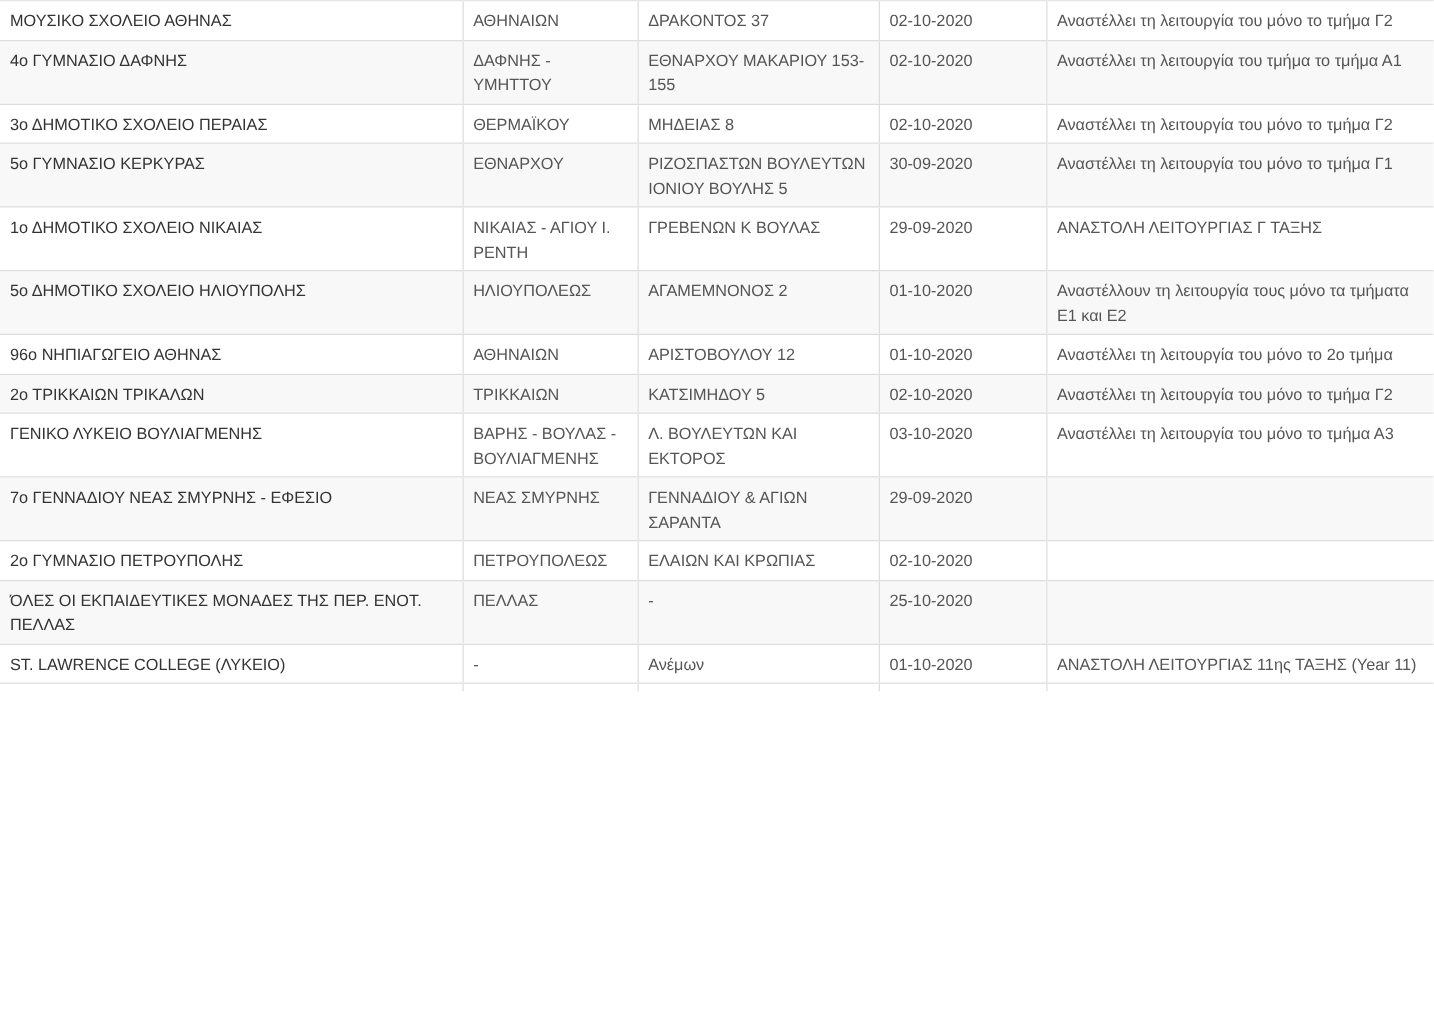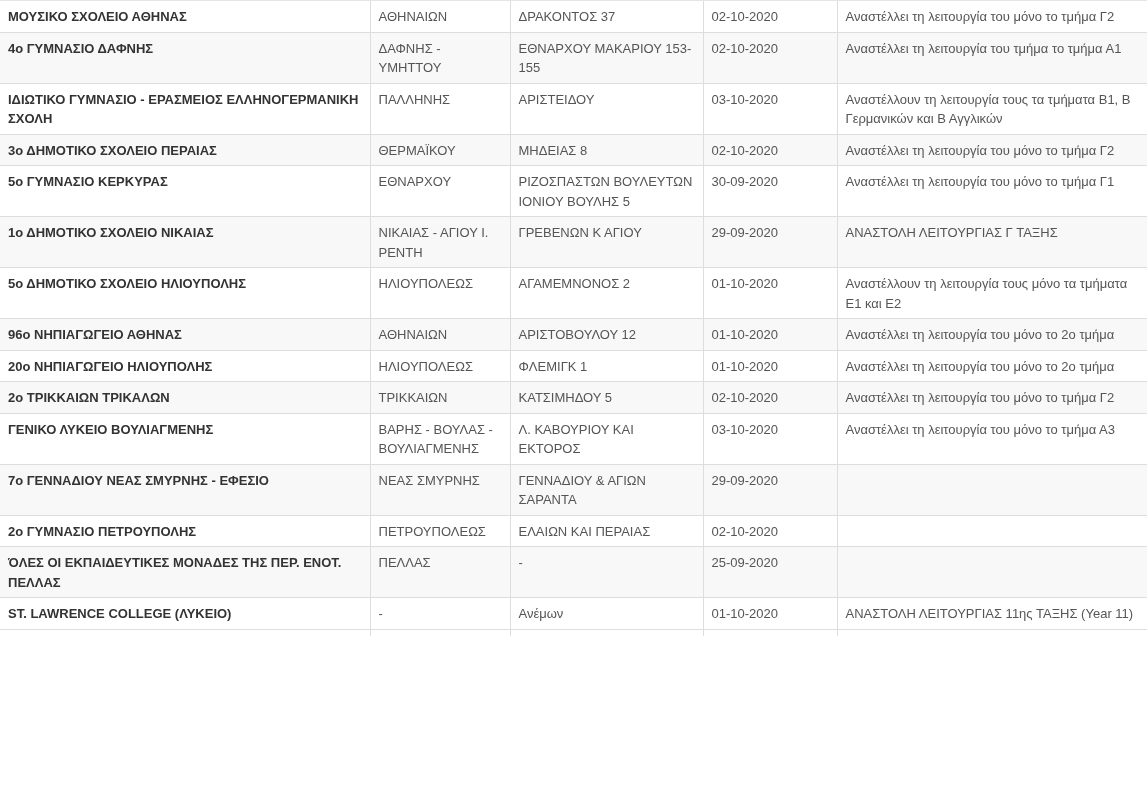--- a/index.html
+++ b/index.html
@@ -31,21 +31,21 @@
   table.schools td + td {
     border-left: 1px solid #dddddd;
   }
   tbody.data tr:first-child td {
     border-top: 1px solid #e5e5e5;
   }
   tbody.data tr:nth-child(even) {
     background: #f8f8f8;
   }
   td.school {
-    font-weight: bold;
+    font-weight: normal;
     color: #333333;
   }
   tbody.partial td {
     height: 6px;
     padding: 0;
     border-bottom: none;
   }
 </style>
 </head>
 <body>
@@ -67,101 +67,87 @@
     <td class="note">Αναστέλλει τη λειτουργία του μόνο το τμήμα Γ2</td>
   </tr>
       <tr>
     <td class="school">4ο ΓΥΜΝΑΣΙΟ ΔΑΦΝΗΣ</td>
     <td class="municipality">ΔΑΦΝΗΣ - ΥΜΗΤΤΟΥ</td>
     <td class="address">ΕΘΝΑΡΧΟΥ ΜΑΚΑΡΙΟΥ 153-155</td>
     <td class="date">02-10-2020</td>
     <td class="note">Αναστέλλει τη λειτουργία του τμήμα το τμήμα Α1</td>
   </tr>
       <tr>
-    <td class="school">ΙΔΙΩΤΙΚΟ ΓΥΜΝΑΣΙΟ - ΕΡΑΣΜΕΙΟΣ ΕΛΛΗΝΟΓΕΡΜΑΝΙΚΗ ΣΧΟΛΗ</td>
-    <td class="municipality">ΠΑΛΛΗΝΗΣ</td>
-    <td class="address">ΑΡΙΣΤΕΙΔΟΥ</td>
-    <td class="date">03-10-2020</td>
-    <td class="note">Αναστέλλουν τη λειτουργία τους τα τμήματα Β1, Β Γερμανικών και Β Αγγλικών</td>
-  </tr>
-      <tr>
     <td class="school">3ο ΔΗΜΟΤΙΚΟ ΣΧΟΛΕΙΟ ΠΕΡΑΙΑΣ</td>
     <td class="municipality">ΘΕΡΜΑΪΚΟΥ</td>
     <td class="address">ΜΗΔΕΙΑΣ 8</td>
     <td class="date">02-10-2020</td>
     <td class="note">Αναστέλλει τη λειτουργία του μόνο το τμήμα Γ2</td>
   </tr>
       <tr>
     <td class="school">5ο ΓΥΜΝΑΣΙΟ ΚΕΡΚΥΡΑΣ</td>
     <td class="municipality">ΕΘΝΑΡΧΟΥ</td>
     <td class="address">ΡΙΖΟΣΠΑΣΤΩΝ ΒΟΥΛΕΥΤΩΝ ΙΟΝΙΟΥ ΒΟΥΛΗΣ 5</td>
     <td class="date">30-09-2020</td>
     <td class="note">Αναστέλλει τη λειτουργία του μόνο το τμήμα Γ1</td>
   </tr>
       <tr>
     <td class="school">1ο ΔΗΜΟΤΙΚΟ ΣΧΟΛΕΙΟ ΝΙΚΑΙΑΣ</td>
     <td class="municipality">ΝΙΚΑΙΑΣ - ΑΓΙΟΥ Ι. ΡΕΝΤΗ</td>
-    <td class="address">ΓΡΕΒΕΝΩΝ Κ ΑΓΙΟΥ</td>
+    <td class="address">ΓΡΕΒΕΝΩΝ Κ ΒΟΥΛΑΣ</td>
     <td class="date">29-09-2020</td>
     <td class="note">ΑΝΑΣΤΟΛΗ ΛΕΙΤΟΥΡΓΙΑΣ Γ ΤΑΞΗΣ</td>
   </tr>
       <tr>
     <td class="school">5ο ΔΗΜΟΤΙΚΟ ΣΧΟΛΕΙΟ ΗΛΙΟΥΠΟΛΗΣ</td>
     <td class="municipality">ΗΛΙΟΥΠΟΛΕΩΣ</td>
     <td class="address">ΑΓΑΜΕΜΝΟΝΟΣ 2</td>
     <td class="date">01-10-2020</td>
     <td class="note">Αναστέλλουν τη λειτουργία τους μόνο τα τμήματα Ε1 και Ε2</td>
   </tr>
       <tr>
     <td class="school">96ο ΝΗΠΙΑΓΩΓΕΙΟ ΑΘΗΝΑΣ</td>
     <td class="municipality">ΑΘΗΝΑΙΩΝ</td>
     <td class="address">ΑΡΙΣΤΟΒΟΥΛΟΥ 12</td>
     <td class="date">01-10-2020</td>
     <td class="note">Αναστέλλει τη λειτουργία του μόνο το 2ο τμήμα</td>
   </tr>
       <tr>
-    <td class="school">20ο ΝΗΠΙΑΓΩΓΕΙΟ ΗΛΙΟΥΠΟΛΗΣ</td>
-    <td class="municipality">ΗΛΙΟΥΠΟΛΕΩΣ</td>
-    <td class="address">ΦΛΕΜΙΓΚ 1</td>
-    <td class="date">01-10-2020</td>
-    <td class="note">Αναστέλλει τη λειτουργία του μόνο το 2ο τμήμα</td>
-  </tr>
-      <tr>
     <td class="school">2ο ΤΡΙΚΚΑΙΩΝ ΤΡΙΚΑΛΩΝ</td>
     <td class="municipality">ΤΡΙΚΚΑΙΩΝ</td>
     <td class="address">ΚΑΤΣΙΜΗΔΟΥ 5</td>
     <td class="date">02-10-2020</td>
     <td class="note">Αναστέλλει τη λειτουργία του μόνο το τμήμα Γ2</td>
   </tr>
       <tr>
     <td class="school">ΓΕΝΙΚΟ ΛΥΚΕΙΟ ΒΟΥΛΙΑΓΜΕΝΗΣ</td>
     <td class="municipality">ΒΑΡΗΣ - ΒΟΥΛΑΣ - ΒΟΥΛΙΑΓΜΕΝΗΣ</td>
-    <td class="address">Λ. ΚΑΒΟΥΡΙΟΥ ΚΑΙ ΕΚΤΟΡΟΣ</td>
+    <td class="address">Λ. ΒΟΥΛΕΥΤΩΝ ΚΑΙ ΕΚΤΟΡΟΣ</td>
     <td class="date">03-10-2020</td>
     <td class="note">Αναστέλλει τη λειτουργία του μόνο το τμήμα Α3</td>
   </tr>
       <tr>
     <td class="school">7ο ΓΕΝΝΑΔΙΟΥ ΝΕΑΣ ΣΜΥΡΝΗΣ - ΕΦΕΣΙΟ</td>
     <td class="municipality">ΝΕΑΣ ΣΜΥΡΝΗΣ</td>
     <td class="address">ΓΕΝΝΑΔΙΟΥ &amp; ΑΓΙΩΝ ΣΑΡΑΝΤΑ</td>
     <td class="date">29-09-2020</td>
     <td class="note"></td>
   </tr>
       <tr>
     <td class="school">2ο ΓΥΜΝΑΣΙΟ ΠΕΤΡΟΥΠΟΛΗΣ</td>
     <td class="municipality">ΠΕΤΡΟΥΠΟΛΕΩΣ</td>
-    <td class="address">ΕΛΑΙΩΝ ΚΑΙ ΠΕΡΑΙΑΣ</td>
+    <td class="address">ΕΛΑΙΩΝ ΚΑΙ ΚΡΩΠΙΑΣ</td>
     <td class="date">02-10-2020</td>
     <td class="note"></td>
   </tr>
       <tr>
     <td class="school">ΌΛΕΣ ΟΙ ΕΚΠΑΙΔΕΥΤΙΚΕΣ ΜΟΝΑΔΕΣ ΤΗΣ ΠΕΡ. ΕΝΟΤ. ΠΕΛΛΑΣ</td>
     <td class="municipality">ΠΕΛΛΑΣ</td>
     <td class="address">-</td>
-    <td class="date">25-09-2020</td>
+    <td class="date">25-10-2020</td>
     <td class="note"></td>
   </tr>
       <tr>
     <td class="school">ST. LAWRENCE COLLEGE (ΛΥΚΕΙΟ)</td>
     <td class="municipality">-</td>
     <td class="address">Ανέμων</td>
     <td class="date">01-10-2020</td>
     <td class="note">ΑΝΑΣΤΟΛΗ ΛΕΙΤΟΥΡΓΙΑΣ 11ης ΤΑΞΗΣ (Year 11)</td>
   </tr>
     </tbody>

